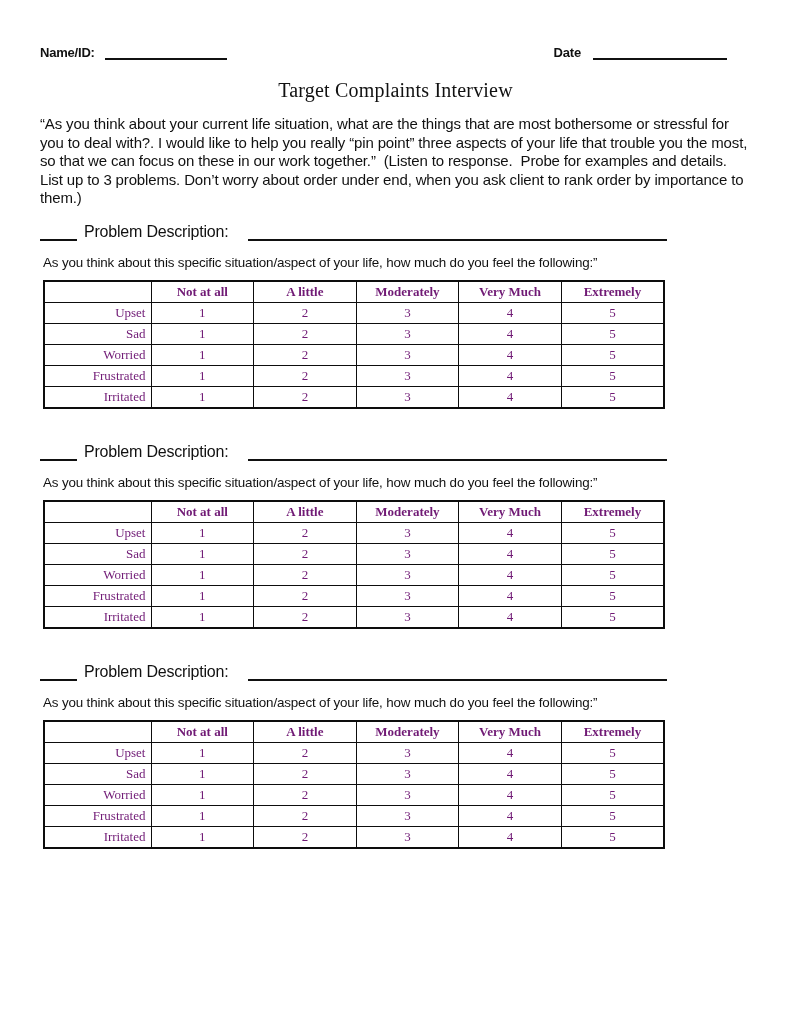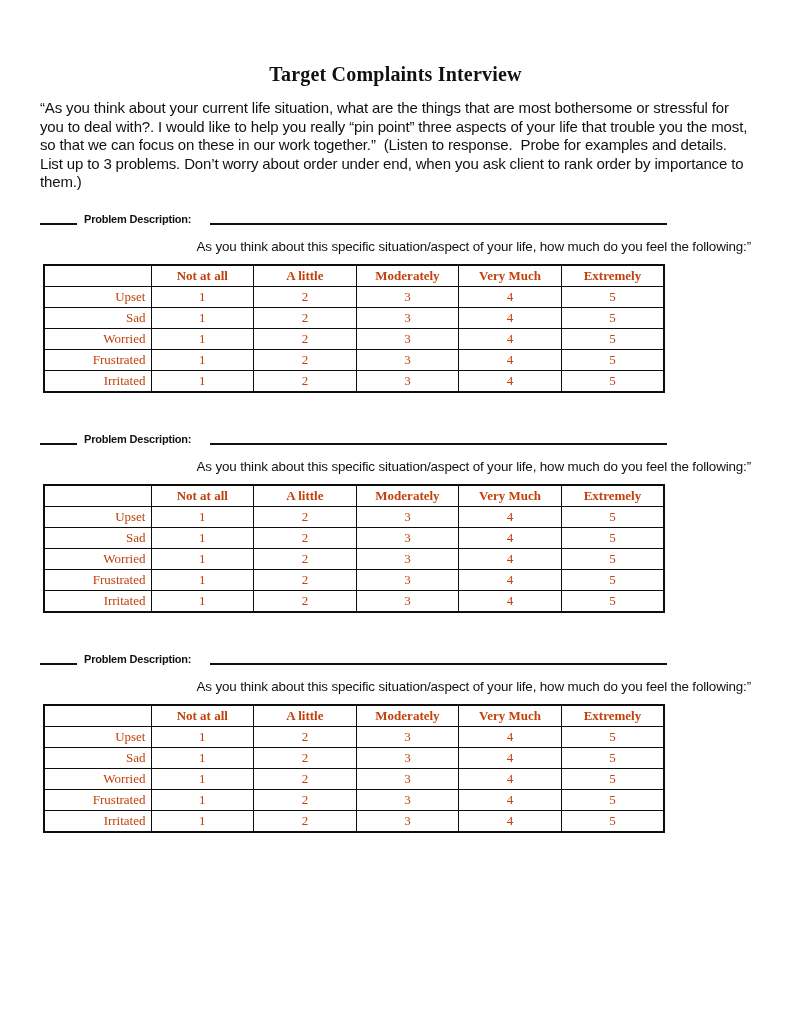--- a/index.html
+++ b/index.html
@@ -19,74 +19,81 @@
   .hdr-label{font-weight:700;font-size:13px;letter-spacing:-0.2px;}
   .blankline{display:inline-block;border-bottom:2px solid #111;height:14px;}
   .name-blank{width:122px;margin-left:10px;}
   .date-group{margin-left:auto;margin-right:24px;display:flex;align-items:flex-end;}
   .date-blank{width:134px;margin-left:12px;}
   
   .title{
     margin-top:19px;
     text-align:center;
     font-family:"Liberation Serif",serif;
-    font-weight:700;
+    font-weight:400;
     font-size:20px;
     letter-spacing:0.2px;
   }
   
   .intro{
     margin:13px 0 0 0;
     width:709px;
     font-size:15px;
     line-height:18.6px;
     letter-spacing:-0.15px;
     white-space:pre-wrap;
   }
   
   .section{margin-top:33px;}
   .section.first{margin-top:14px;}
   .pd-row{display:flex;align-items:flex-end;height:19px;}
   .rank-blank{width:37px;border-bottom:2px solid #111;height:13px;}
-  .pd-label{font-weight:700;font-size:11px;letter-spacing:-0.2px;margin:0 19px 0 7px;white-space:nowrap;}
+  .pd-label{font-weight:400;font-size:16px;letter-spacing:-0.2px;margin:0 19px 0 7px;white-space:nowrap;}
   .pd-line{flex:1;border-bottom:2px solid #111;height:13px;margin-right:84px;}
   .prompt{
     margin:14px 0 0 3px;
     font-size:13.4px;
     letter-spacing:-0.15px;
-    text-align:right;
   }
   
   table.rating-table{
     border-collapse:collapse;
     margin:10px 0 0 3px;
     width:622px;
     table-layout:fixed;
     font-family:"Liberation Serif",serif;
     font-size:13px;
-    color:#c2410c;
+    color:#701a75;
   }
   table.rating-table th,
   table.rating-table td{
     border:1.5px solid #0d0d0d;
     padding:0 5px;
     height:21px;
     box-sizing:border-box;
   }
   table.rating-table{border:2px solid #0d0d0d;}
   th.corner{width:107px;}
   table.rating-table th{font-weight:700;text-align:center;height:22px;}
   td.row-label{text-align:right;}
   td.num{text-align:center;cursor:default;}
 </style>
 </head>
 <body>
 
 <div class="page">
 
+  <div class="header-row">
+    <span class="hdr-label">Name/ID:</span>
+    <span class="blankline name-blank"></span>
+    <span class="date-group">
+      <span class="hdr-label">Date</span>
+      <span class="blankline date-blank"></span>
+    </span>
+  </div>
 
   <div class="title">Target Complaints Interview</div>
 
   <p class="intro">“As you think about your current life situation, what are the things that are most bothersome or stressful for you to deal with?. I would like to help you really “pin point” three aspects of your life that trouble you the most, so that we can focus on these in our work together.”  (Listen to response.  Probe for examples and details.  List up to 3 problems. Don’t worry about order under end, when you ask client to rank order by importance to them.)</p>
 
   <div class="section first">
     <div class="pd-row">
       <span class="rank-blank"></span>
       <span class="pd-label">Problem Description:</span>
       <span class="pd-line"></span>

